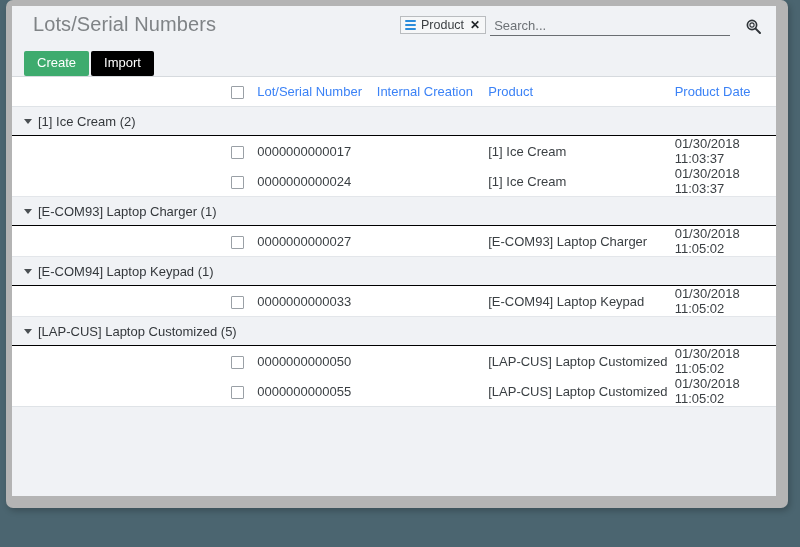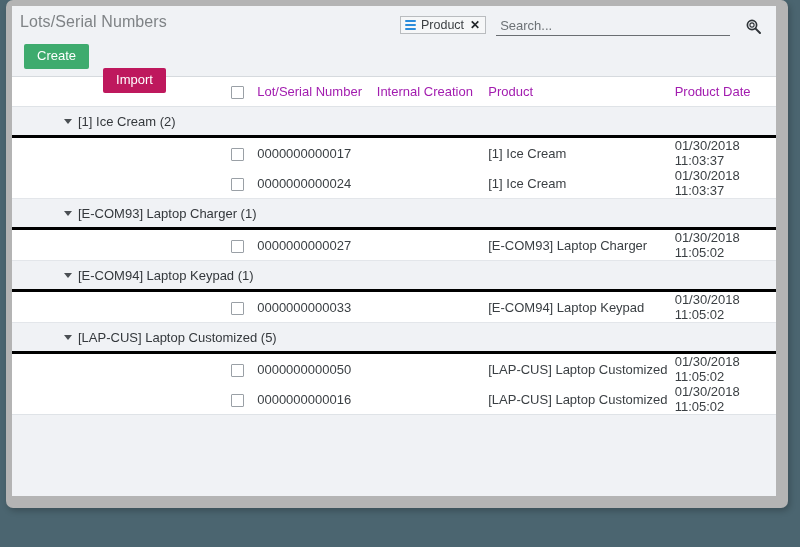--- a/index.html
+++ b/index.html
@@ -37,24 +37,24 @@
 
   
   .topbar {
     height: 38px;
     display: flex;
     align-items: flex-start;
     background: #f0f2f5;
     padding: 0;
   }
   .page-title {
-    font-size: 16px;
+    font-size: 20px;
     color: #7f8386;
     font-weight: 400;
-    padding: 7px 0 0 8px;
+    padding: 7px 0 0 21px;
     letter-spacing: 0.1px;
     white-space: nowrap;
   }
   .search-area {
     margin-left: auto;
     display: flex;
     align-items: center;
     padding: 10px 14px 0 0;
   }
   .search-box {
@@ -100,72 +100,72 @@
   .search-input {
     flex: 1;
     border: none;
     border-bottom: 1px solid #6a6e72;
     background: transparent;
     outline: none;
     font-size: 13px;
     font-family: "Liberation Sans", sans-serif;
     color: #000000;
     padding: 0 4px 1px 4px;
-    margin-left: 10px;
+    margin-left: 4px;
     height: 18px;
   }
   .search-input::placeholder { color: #6d7276; }
   .search-glass {
     margin-left: 14px;
     width: 18px;
     height: 18px;
     display: flex;
     align-items: center;
     justify-content: center;
     cursor: pointer;
   }
 
   
   .actionbar {
     height: 32px;
     display: flex;
-    align-items: flex-start;
-    gap: 14px;
+    align-items: flex-end;
+    gap: 2px;
     padding: 0 0 0 12px;
     background: #f0f2f5;
   }
   .btn {
     font-size: 13px;
     font-family: "Liberation Sans", sans-serif;
     border: none;
     border-radius: 2px;
     padding: 5px 13px 6px 13px;
     color: #ffffff;
     cursor: pointer;
     line-height: 1.1;
   }
   .btn-create { background: #3eab6e; }
-  .btn-import { background: #be185d; margin-top: 24px; }
+  .btn-import { background: #000000; margin-top: 24px; }
 
   
   .table-wrap {
     background: #ffffff;
     border-top: 1px solid #d6dade;
   }
   table.list {
     width: 100%;
     border-collapse: collapse;
     table-layout: fixed;
     font-size: 13px;
     color: #3a3f43;
   }
   table.list th {
     font-weight: 400;
     text-align: left;
-    color: #a21caf;
+    color: #3b82f6;
     height: 29px;
     background: #ffffff;
     border-bottom: 1px solid #dfe3e7;
     padding: 0;
     vertical-align: middle;
     font-size: 13px;
   }
   table.list td {
     height: 26px;
     padding: 0;
@@ -189,23 +189,22 @@
     background: #ffffff;
     border-radius: 1px;
     box-sizing: border-box;
     vertical-align: middle;
     cursor: pointer;
   }
 
   tr.group-row td {
     background: #f0f2f5;
     height: 28px;
-    border-bottom: 3px solid #000000;
+    border-bottom: 1px solid #000000;
     border-top: 1px solid #e3e6ea;
-    padding-left: 40px;
   }
   .group-label {
     padding-left: 12px;
     white-space: nowrap;
     color: #34383c;
     font-size: 13px;
     display: flex;
     align-items: center;
     gap: 6px;
   }
@@ -352,21 +351,21 @@
               <td></td>
               <td><span class="chk"></span></td>
               <td>0000000000050</td>
               <td></td>
               <td>[LAP-CUS] Laptop Customized</td>
               <td>01/30/2018 11:05:02</td>
             </tr>
             <tr>
               <td></td>
               <td><span class="chk"></span></td>
-              <td>0000000000016</td>
+              <td>0000000000055</td>
               <td></td>
               <td>[LAP-CUS] Laptop Customized</td>
               <td>01/30/2018 11:05:02</td>
             </tr>
           </tbody>
       </table>
       <div class="empty-area table-bottom-line"></div>
     </div>
 
   </div>

